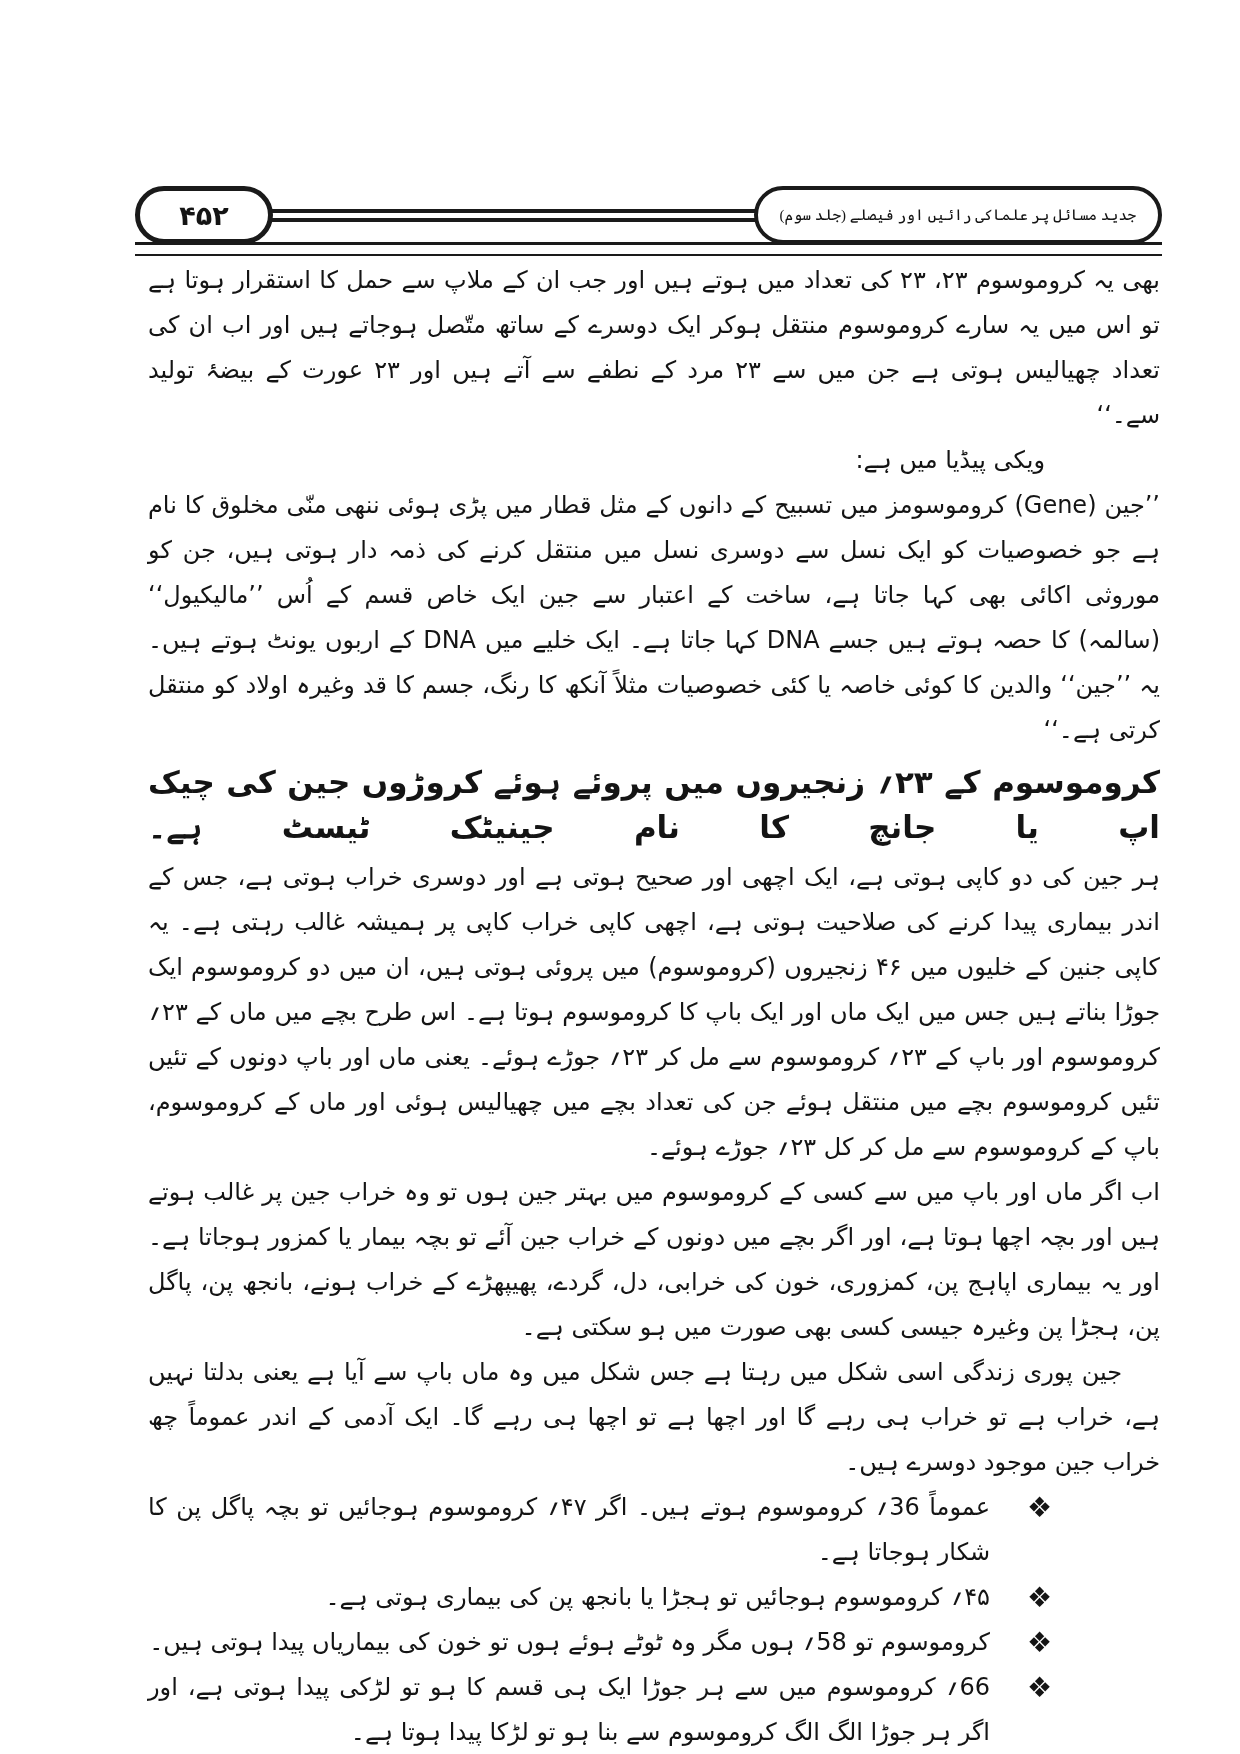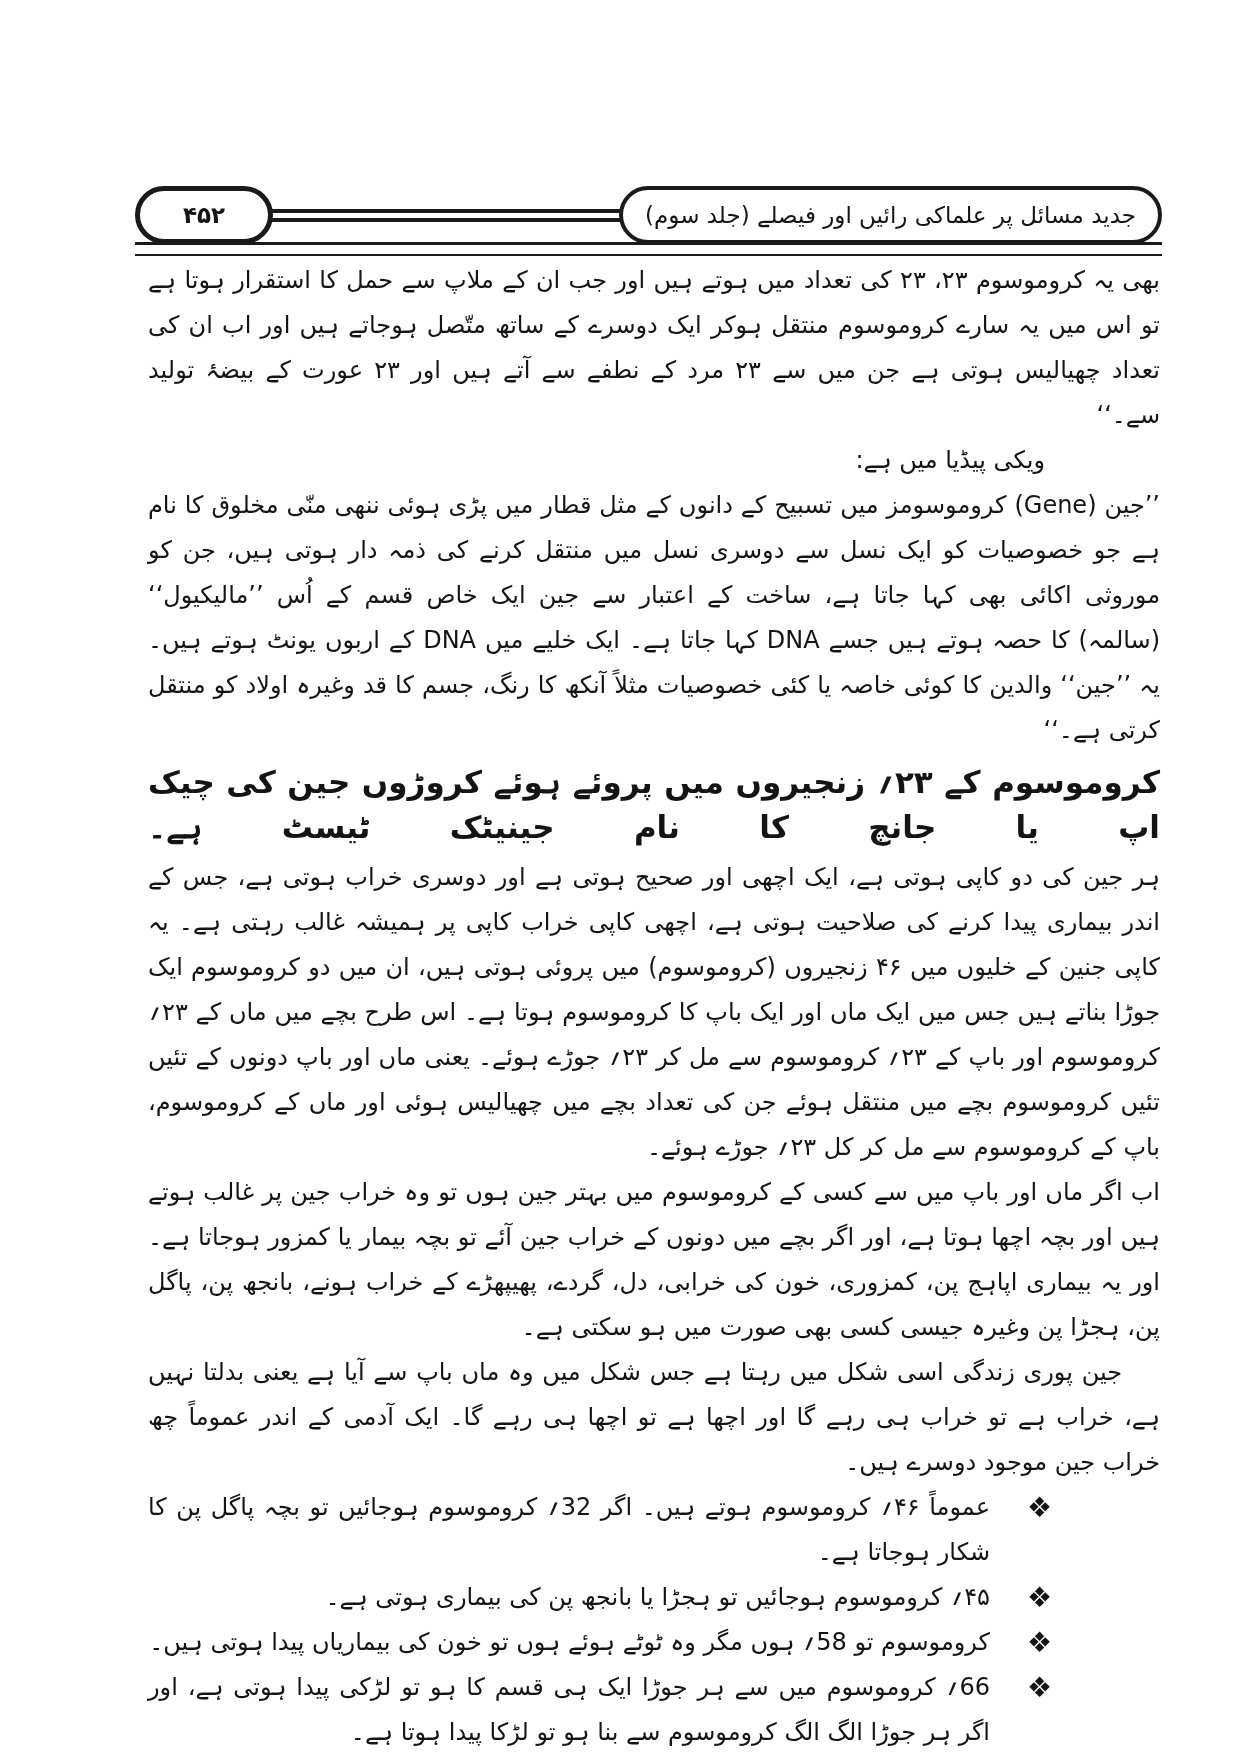--- a/index.html
+++ b/index.html
@@ -32,31 +32,32 @@
     background: #fff;
     display: flex;
     align-items: center;
     justify-content: center;
     box-sizing: border-box;
     height: 58px;
   }
   .page-number-pill {
     width: 138px;
     border-width: 5px;
-    font-size: 23px;
+    font-size: 27px;
     font-weight: bold;
     flex: 0 0 auto;
   }
   .title-pill {
     flex: 0 0 auto;
     min-width: 282px;
     padding: 0 22px;
-    font-size: 23px;
+    font-size: 15px;
     direction: rtl;
     white-space: nowrap;
+    font-family: Liberation Serif, serif;
   }
   .connector {
     flex: 1 1 auto;
     height: 13px;
     border-top: 4px solid #1a1a1a;
     border-bottom: 4px solid #1a1a1a;
     box-sizing: border-box;
     margin: 0 -3px;
   }
   .double-rule {
@@ -142,21 +143,21 @@
     <p>ہر جین کی دو کاپی ہوتی ہے، ایک اچھی اور صحیح ہوتی ہے اور دوسری خراب ہوتی ہے، جس کے اندر بیماری پیدا کرنے کی صلاحیت ہوتی ہے، اچھی کاپی خراب کاپی پر ہمیشہ غالب رہتی ہے۔ یہ کاپی جنین کے خلیوں میں ۴۶ زنجیروں (کروموسوم) میں پروئی ہوتی ہیں، ان میں دو کروموسوم ایک جوڑا بناتے ہیں جس میں ایک ماں اور ایک باپ کا کروموسوم ہوتا ہے۔ اس طرح بچے میں ماں کے ۲۳؍ کروموسوم اور باپ کے ۲۳؍ کروموسوم سے مل کر ۲۳؍ جوڑے ہوئے۔ یعنی ماں اور باپ دونوں کے تئیں تئیں کروموسوم بچے میں منتقل ہوئے جن کی تعداد بچے میں چھیالیس ہوئی اور ماں کے کروموسوم، باپ کے کروموسوم سے مل کر کل ۲۳؍ جوڑے ہوئے۔</p>
 
 
     <p>اب اگر ماں اور باپ میں سے کسی کے کروموسوم میں بہتر جین ہوں تو وہ خراب جین پر غالب ہوتے ہیں اور بچہ اچھا ہوتا ہے، اور اگر بچے میں دونوں کے خراب جین آئے تو بچہ بیمار یا کمزور ہوجاتا ہے۔ اور یہ بیماری اپاہج پن، کمزوری، خون کی خرابی، دل، گردے، پھیپھڑے کے خراب ہونے، بانجھ پن، پاگل پن، ہجڑا پن وغیرہ جیسی کسی بھی صورت میں ہو سکتی ہے۔</p>
 
     <p class="indent-small">جین پوری زندگی اسی شکل میں رہتا ہے جس شکل میں وہ ماں باپ سے آیا ہے یعنی بدلتا نہیں ہے، خراب ہے تو خراب ہی رہے گا اور اچھا ہے تو اچھا ہی رہے گا۔ ایک آدمی کے اندر عموماً چھ خراب جین موجود دوسرے ہیں۔</p>
 
     <ul class="diamond-list">
       <li>
         <span class="marker">❖</span>
-        <span>عموماً ۴۶؍ کروموسوم ہوتے ہیں۔ اگر 32؍ کروموسوم ہوجائیں تو بچہ پاگل پن کا شکار ہوجاتا ہے۔</span>
+        <span>عموماً 36؍ کروموسوم ہوتے ہیں۔ اگر ۴۷؍ کروموسوم ہوجائیں تو بچہ پاگل پن کا شکار ہوجاتا ہے۔</span>
       </li>
       <li>
         <span class="marker">❖</span>
         <span>۴۵؍ کروموسوم ہوجائیں تو ہجڑا یا بانجھ پن کی بیماری ہوتی ہے۔</span>
       </li>
       <li>
         <span class="marker">❖</span>
         <span>کروموسوم تو 58؍ ہوں مگر وہ ٹوٹے ہوئے ہوں تو خون کی بیماریاں پیدا ہوتی ہیں۔</span>
       </li>
       <li>

